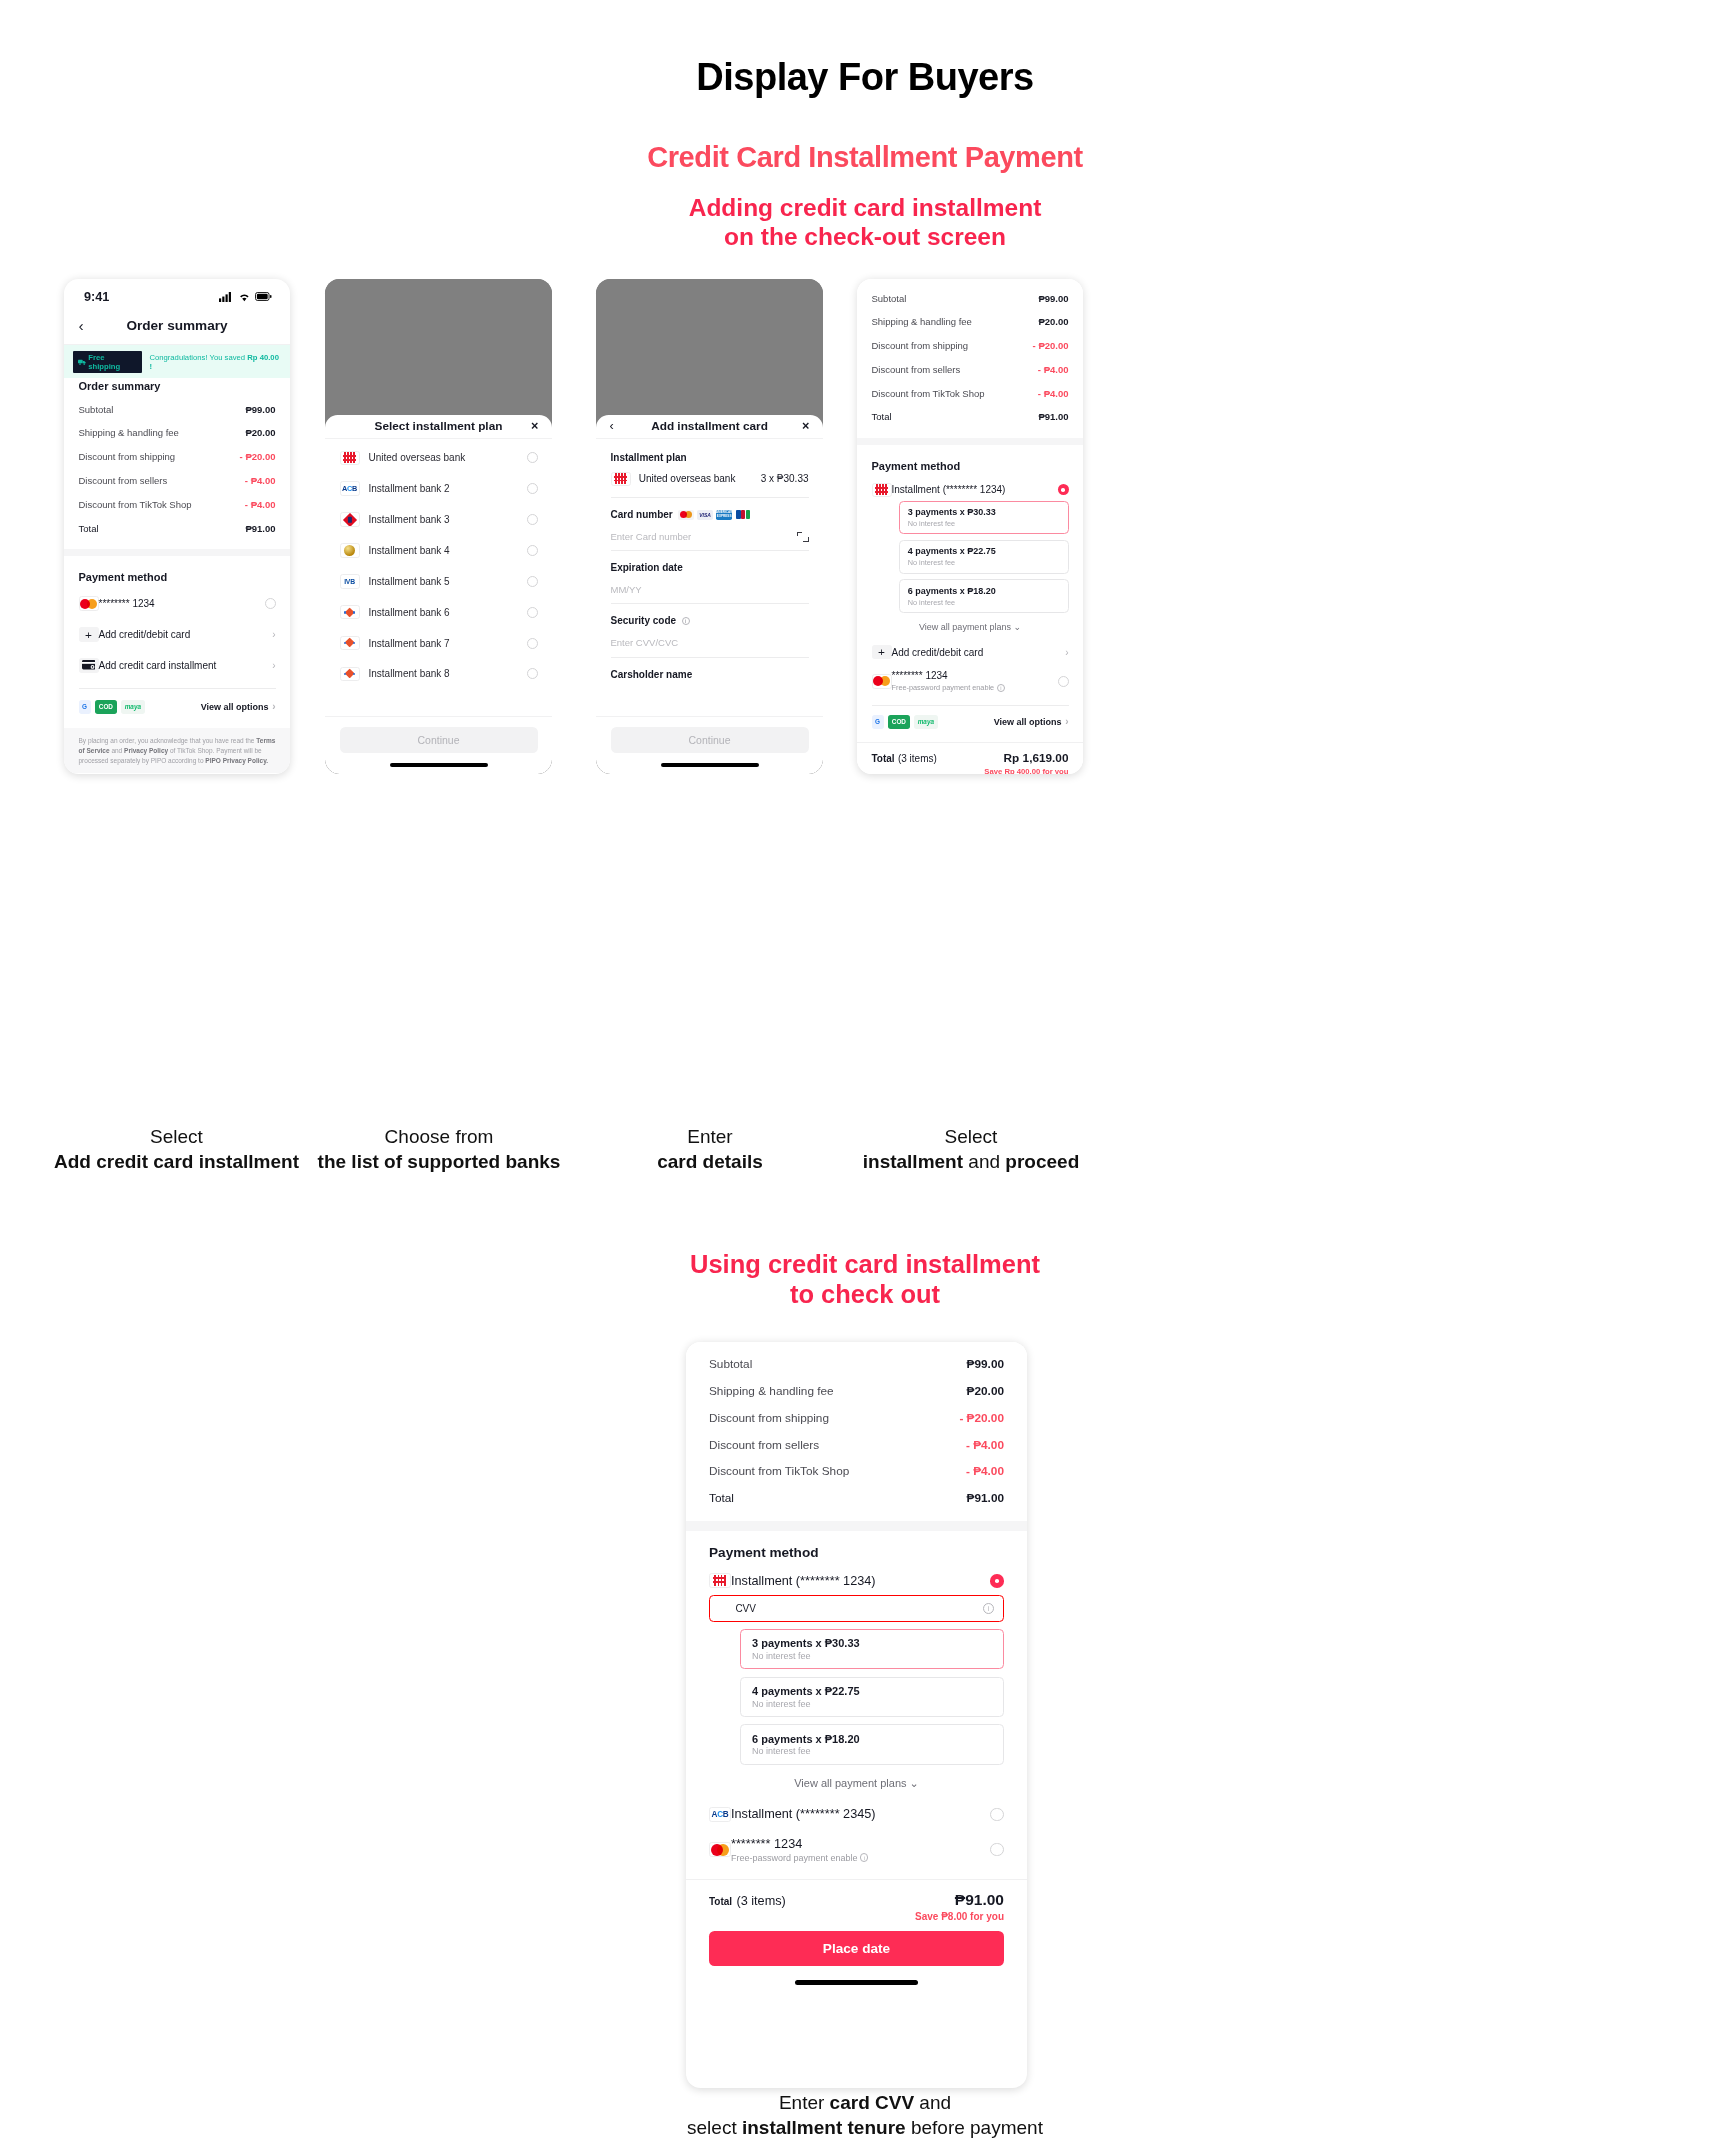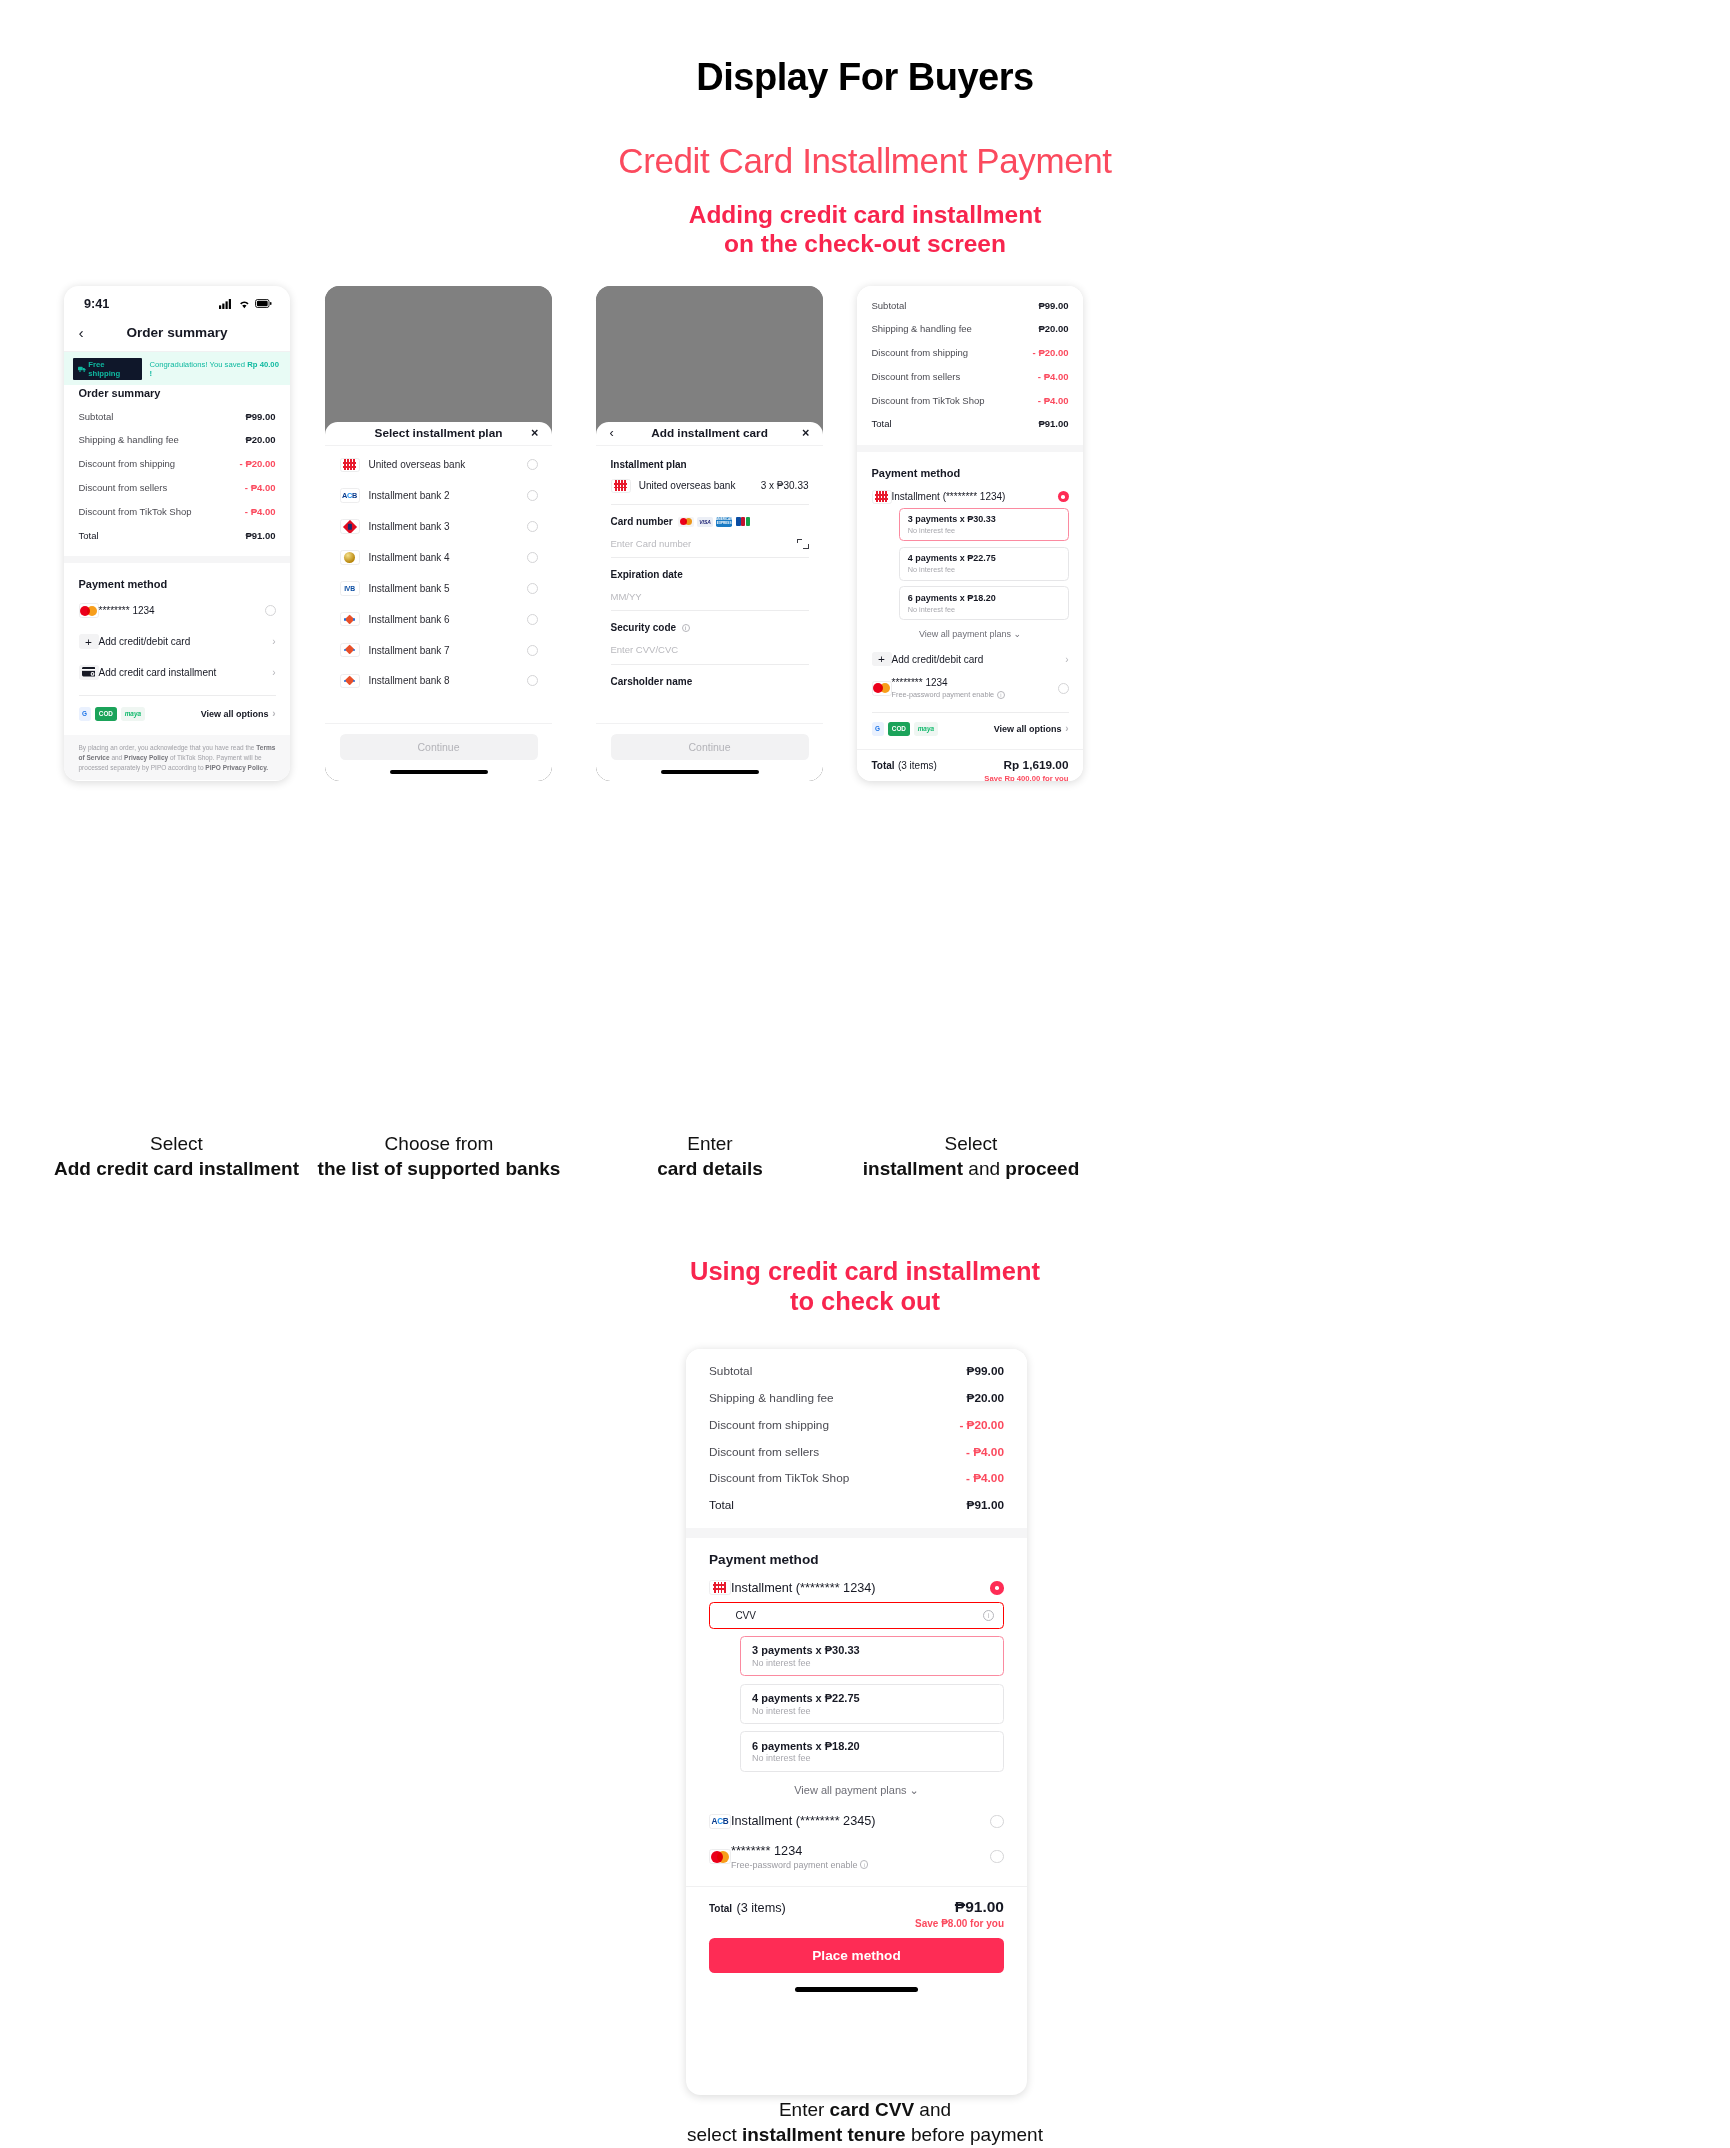--- a/index.html
+++ b/index.html
@@ -17,22 +17,22 @@
   .page-title {
     text-align: center;
     font-size: 38px;
     font-weight: 700;
     letter-spacing: -0.5px;
     margin-top: 56px;
     color: #000;
   }
   .section-title {
     text-align: center;
-    font-size: 35px;
-    font-weight: 400;
+    font-size: 29px;
+    font-weight: 700;
     color: #FB4A5E;
     margin-top: 42px;
     letter-spacing: -0.4px;
   }
   .section-sub {
     text-align: center;
     font-size: 24.5px;
     font-weight: 700;
     color: #F8254E;
     margin-top: 20px;
@@ -842,21 +842,21 @@
 
     <div class="footer-bar" style="padding:11px 23px 5.5px;">
       <div class="footer-top">
         <div class="footer-total" style="font-size:15.5px;">
           <span style="font-weight:700;">Total</span>
           <span style="font-size:12.7px;font-weight:500;">(3 items)</span>
         </div>
         <div class="footer-amt" style="font-size:15.5px;">₱91.00</div>
       </div>
       <div class="footer-save" style="font-size:10px;">Save ₱8.00 for you</div>
-      <div class="cta" style="height:35px; font-size:13.6px; margin-top:9px; border-radius:5.5px;">Place method</div>
+      <div class="cta" style="height:35px; font-size:13.6px; margin-top:9px; border-radius:5.5px;">Place date</div>
       <div class="home-ind" style="padding:14.5px 0 9px;">
           <i style="width:123px;height:4.5px;"></i>
         </div>
     </div>
   </div>
 </div>
 
 <div class="bottom-cap" style="margin-top:-16.4px;">
   <span>
     <span class="thin">Enter </span><b>card CVV</b><span class="thin"> and</span>

